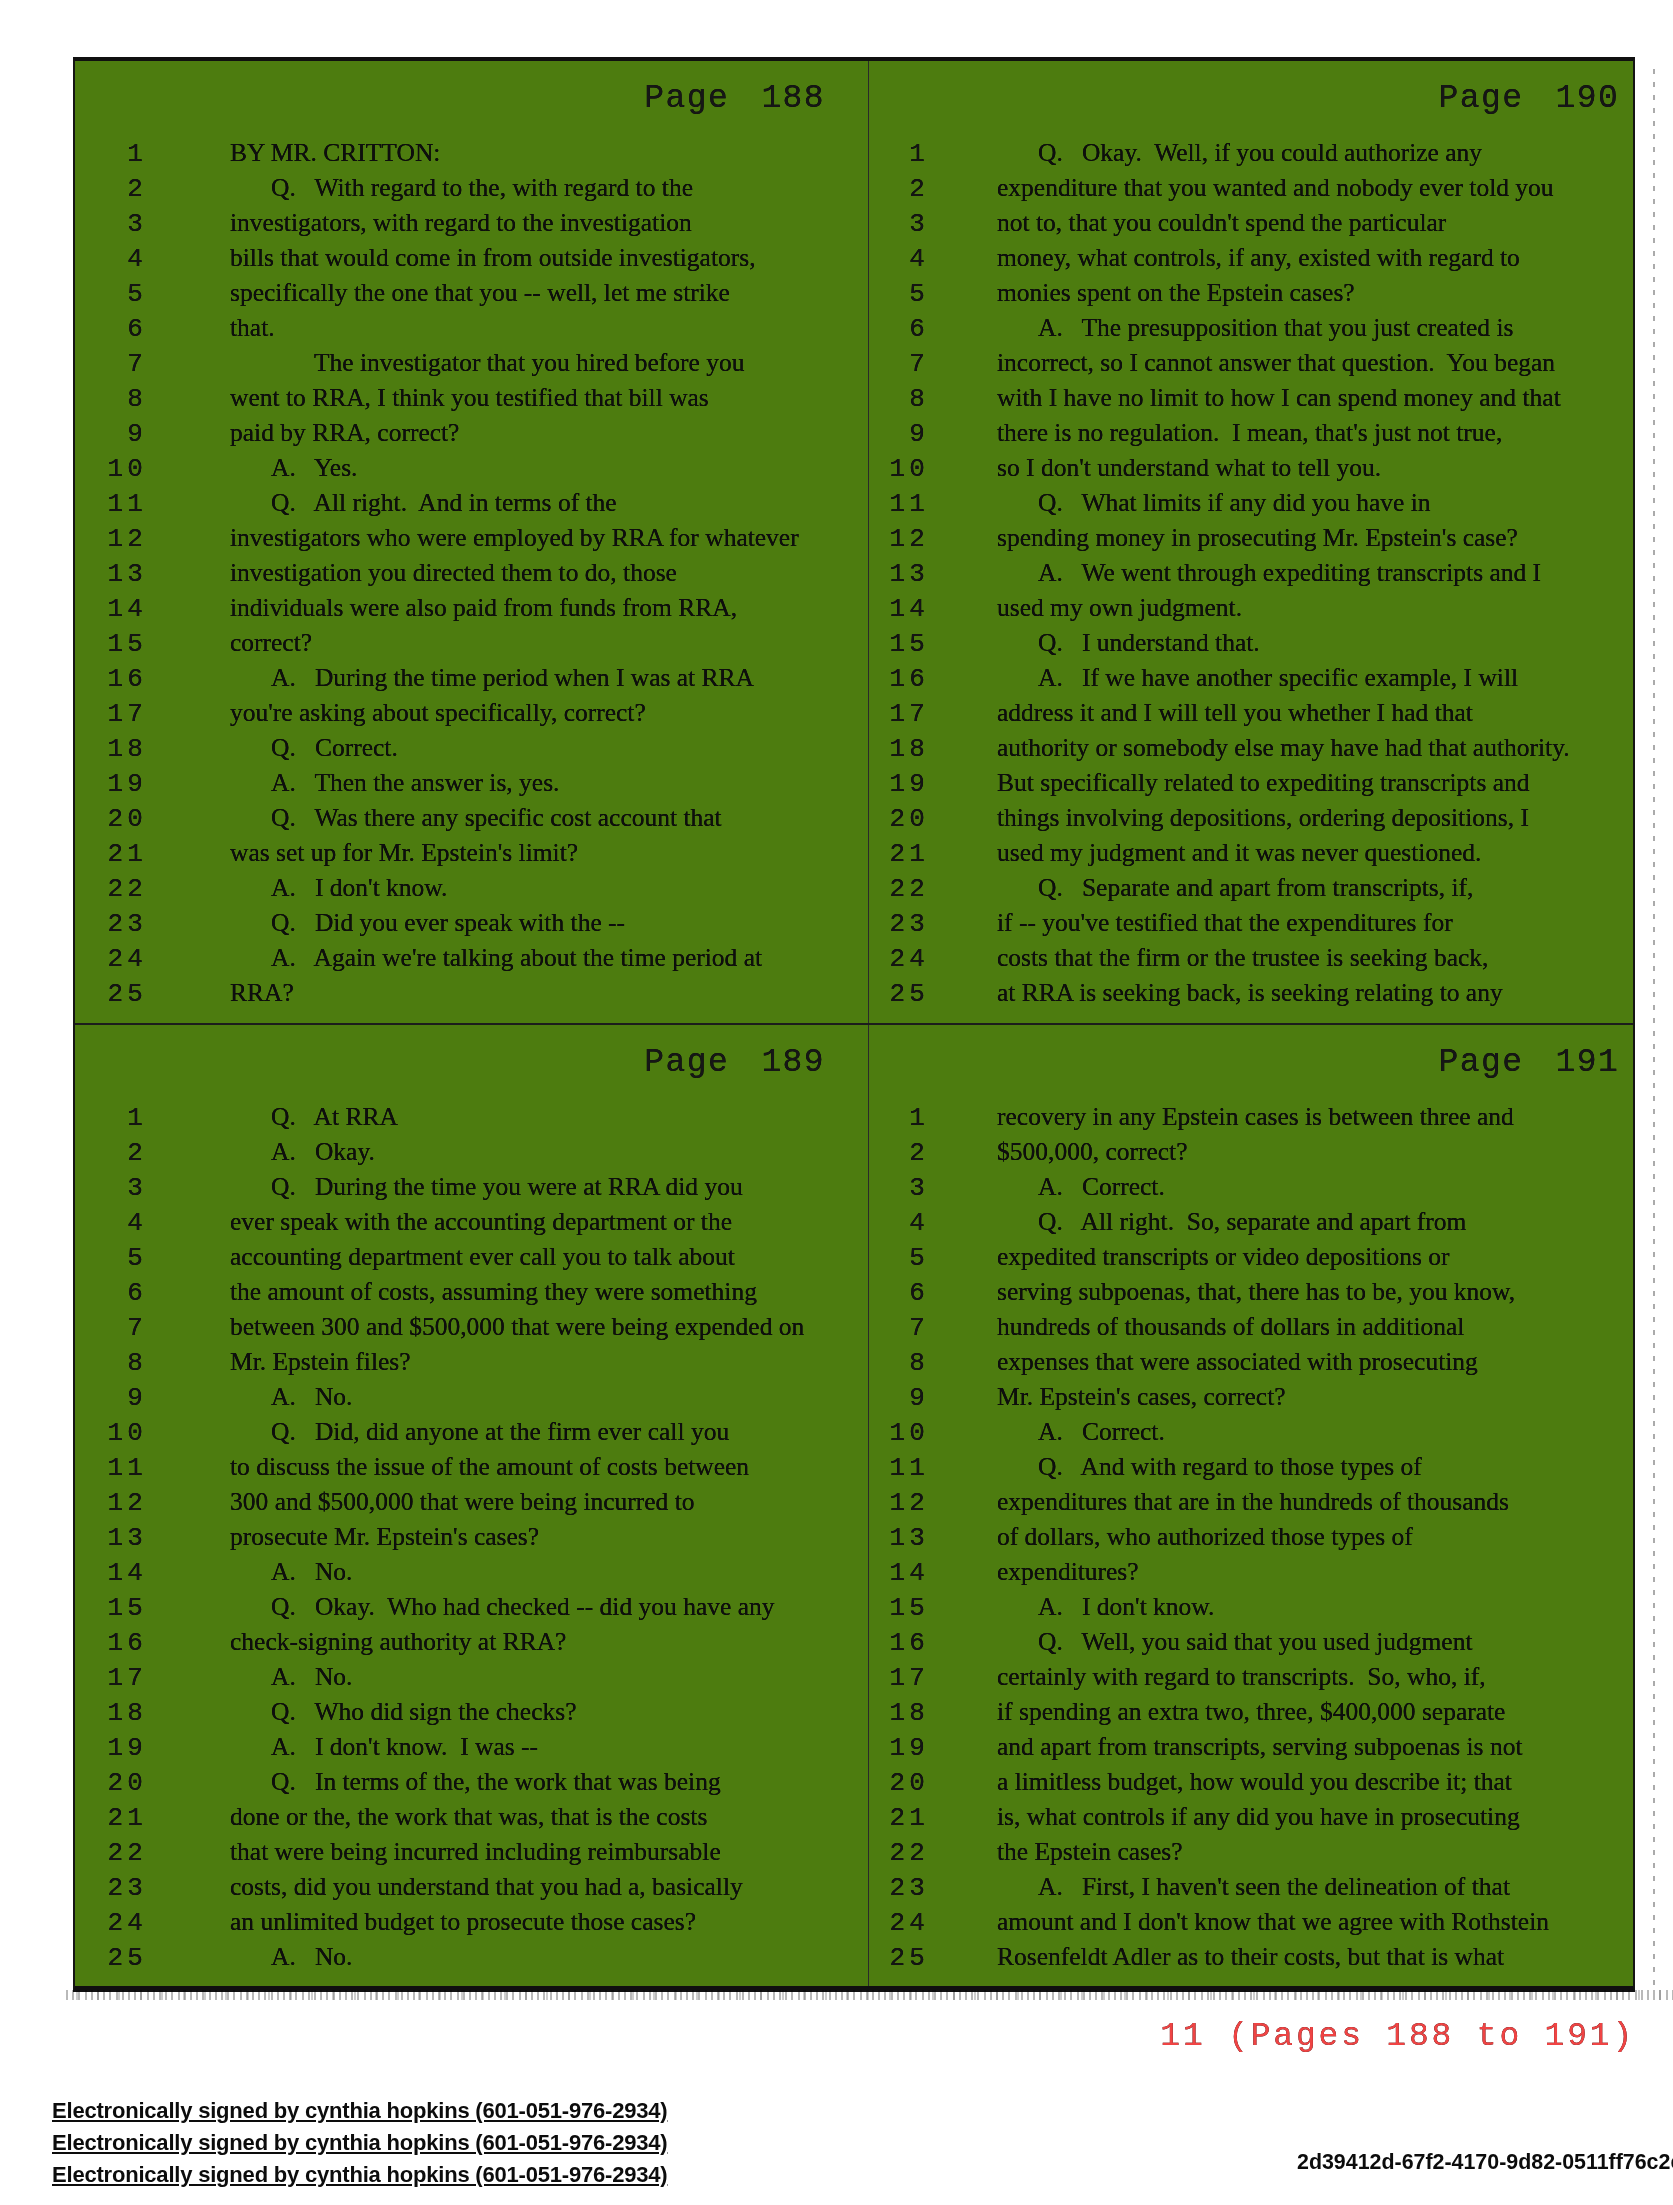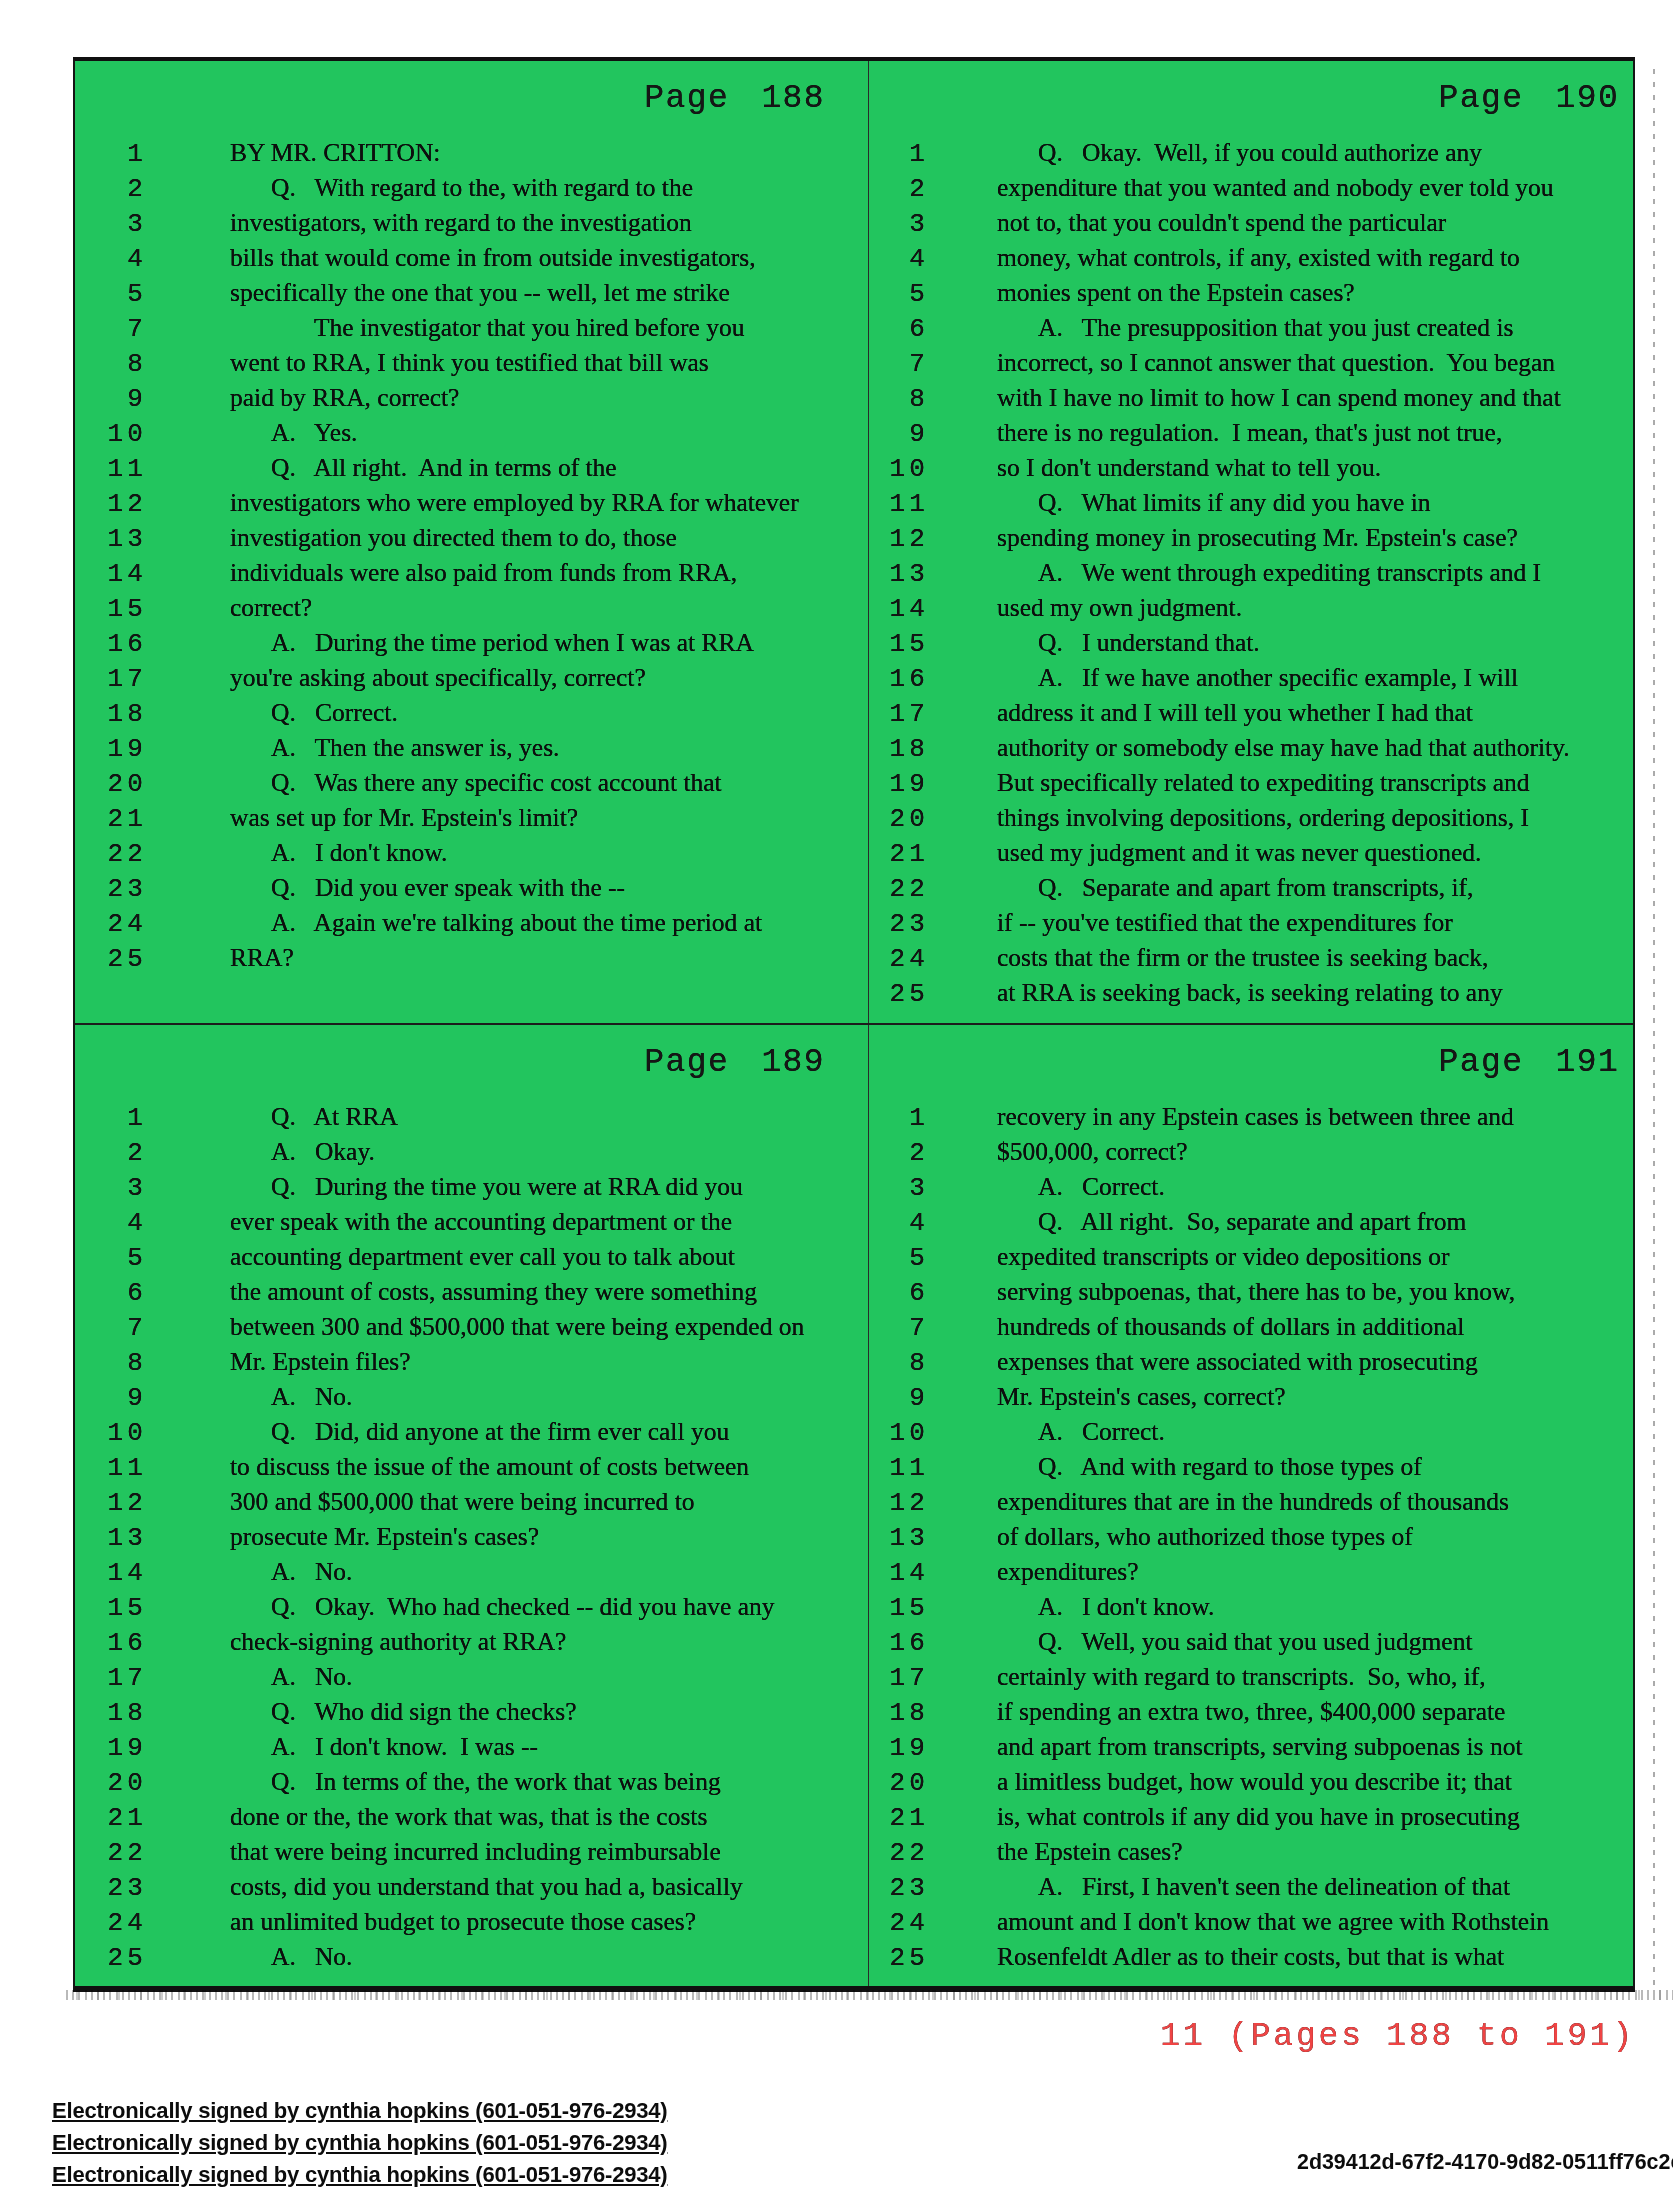--- a/index.html
+++ b/index.html
@@ -4,21 +4,21 @@
 <style>
   html,body{margin:0;padding:0;}
   body{
     width:1674px;height:2205px;position:relative;overflow:hidden;
     background:#ffffff;color:#101010;
     font-family:"Liberation Serif","DejaVu Serif",serif;
   }
   
   .frame{
     position:absolute;left:73px;top:57px;width:1562px;height:1935px;
-    box-sizing:border-box;background:#22c55e;
+    box-sizing:border-box;background:#4d7c0f;
     border-top:4.1px solid #101010;border-left:2.1px solid #151515;
     border-right:2.8px solid #151515;border-bottom:6.2px solid #101010;
   }
   .vdivider{position:absolute;left:793px;top:0;bottom:0;width:1.4px;background:#2a2a2a;}
   .hdivider{position:absolute;left:0;right:0;top:962px;height:2.1px;background:#1c1c1c;}
   .quad{position:absolute;overflow:hidden;}
   .q-tl{left:0;top:0;width:793px;height:962px;}
   .q-tr{left:795px;top:0;right:0;height:1222px;}
   .q-bl{left:0;top:964px;width:793px;height:961px;}
   .q-br{left:795px;top:964px;right:0;height:1236px;}
@@ -79,20 +79,21 @@
   <div class="hdivider"></div>
 
   <section class="quad q-tl q-left">
     <div class="pg-header">Page 188</div>
     <div class="lines">
         <div class="row"><span class="ln">1</span><span class="tx ind0">BY MR. CRITTON:</span></div>
         <div class="row"><span class="ln">2</span><span class="tx ind1">Q.   With regard to the, with regard to the</span></div>
         <div class="row"><span class="ln">3</span><span class="tx ind0">investigators, with regard to the investigation</span></div>
         <div class="row"><span class="ln">4</span><span class="tx ind0">bills that would come in from outside investigators,</span></div>
         <div class="row"><span class="ln">5</span><span class="tx ind0">specifically the one that you -- well, let me strike</span></div>
+        <div class="row"><span class="ln">6</span><span class="tx ind0">that.</span></div>
         <div class="row"><span class="ln">7</span><span class="tx ind2">The investigator that you hired before you</span></div>
         <div class="row"><span class="ln">8</span><span class="tx ind0">went to RRA, I think you testified that bill was</span></div>
         <div class="row"><span class="ln">9</span><span class="tx ind0">paid by RRA, correct?</span></div>
         <div class="row"><span class="ln">10</span><span class="tx ind1">A.   Yes.</span></div>
         <div class="row"><span class="ln">11</span><span class="tx ind1">Q.   All right.  And in terms of the</span></div>
         <div class="row"><span class="ln">12</span><span class="tx ind0">investigators who were employed by RRA for whatever</span></div>
         <div class="row"><span class="ln">13</span><span class="tx ind0">investigation you directed them to do, those</span></div>
         <div class="row"><span class="ln">14</span><span class="tx ind0">individuals were also paid from funds from RRA,</span></div>
         <div class="row"><span class="ln">15</span><span class="tx ind0">correct?</span></div>
         <div class="row"><span class="ln">16</span><span class="tx ind1">A.   During the time period when I was at RRA</span></div>

